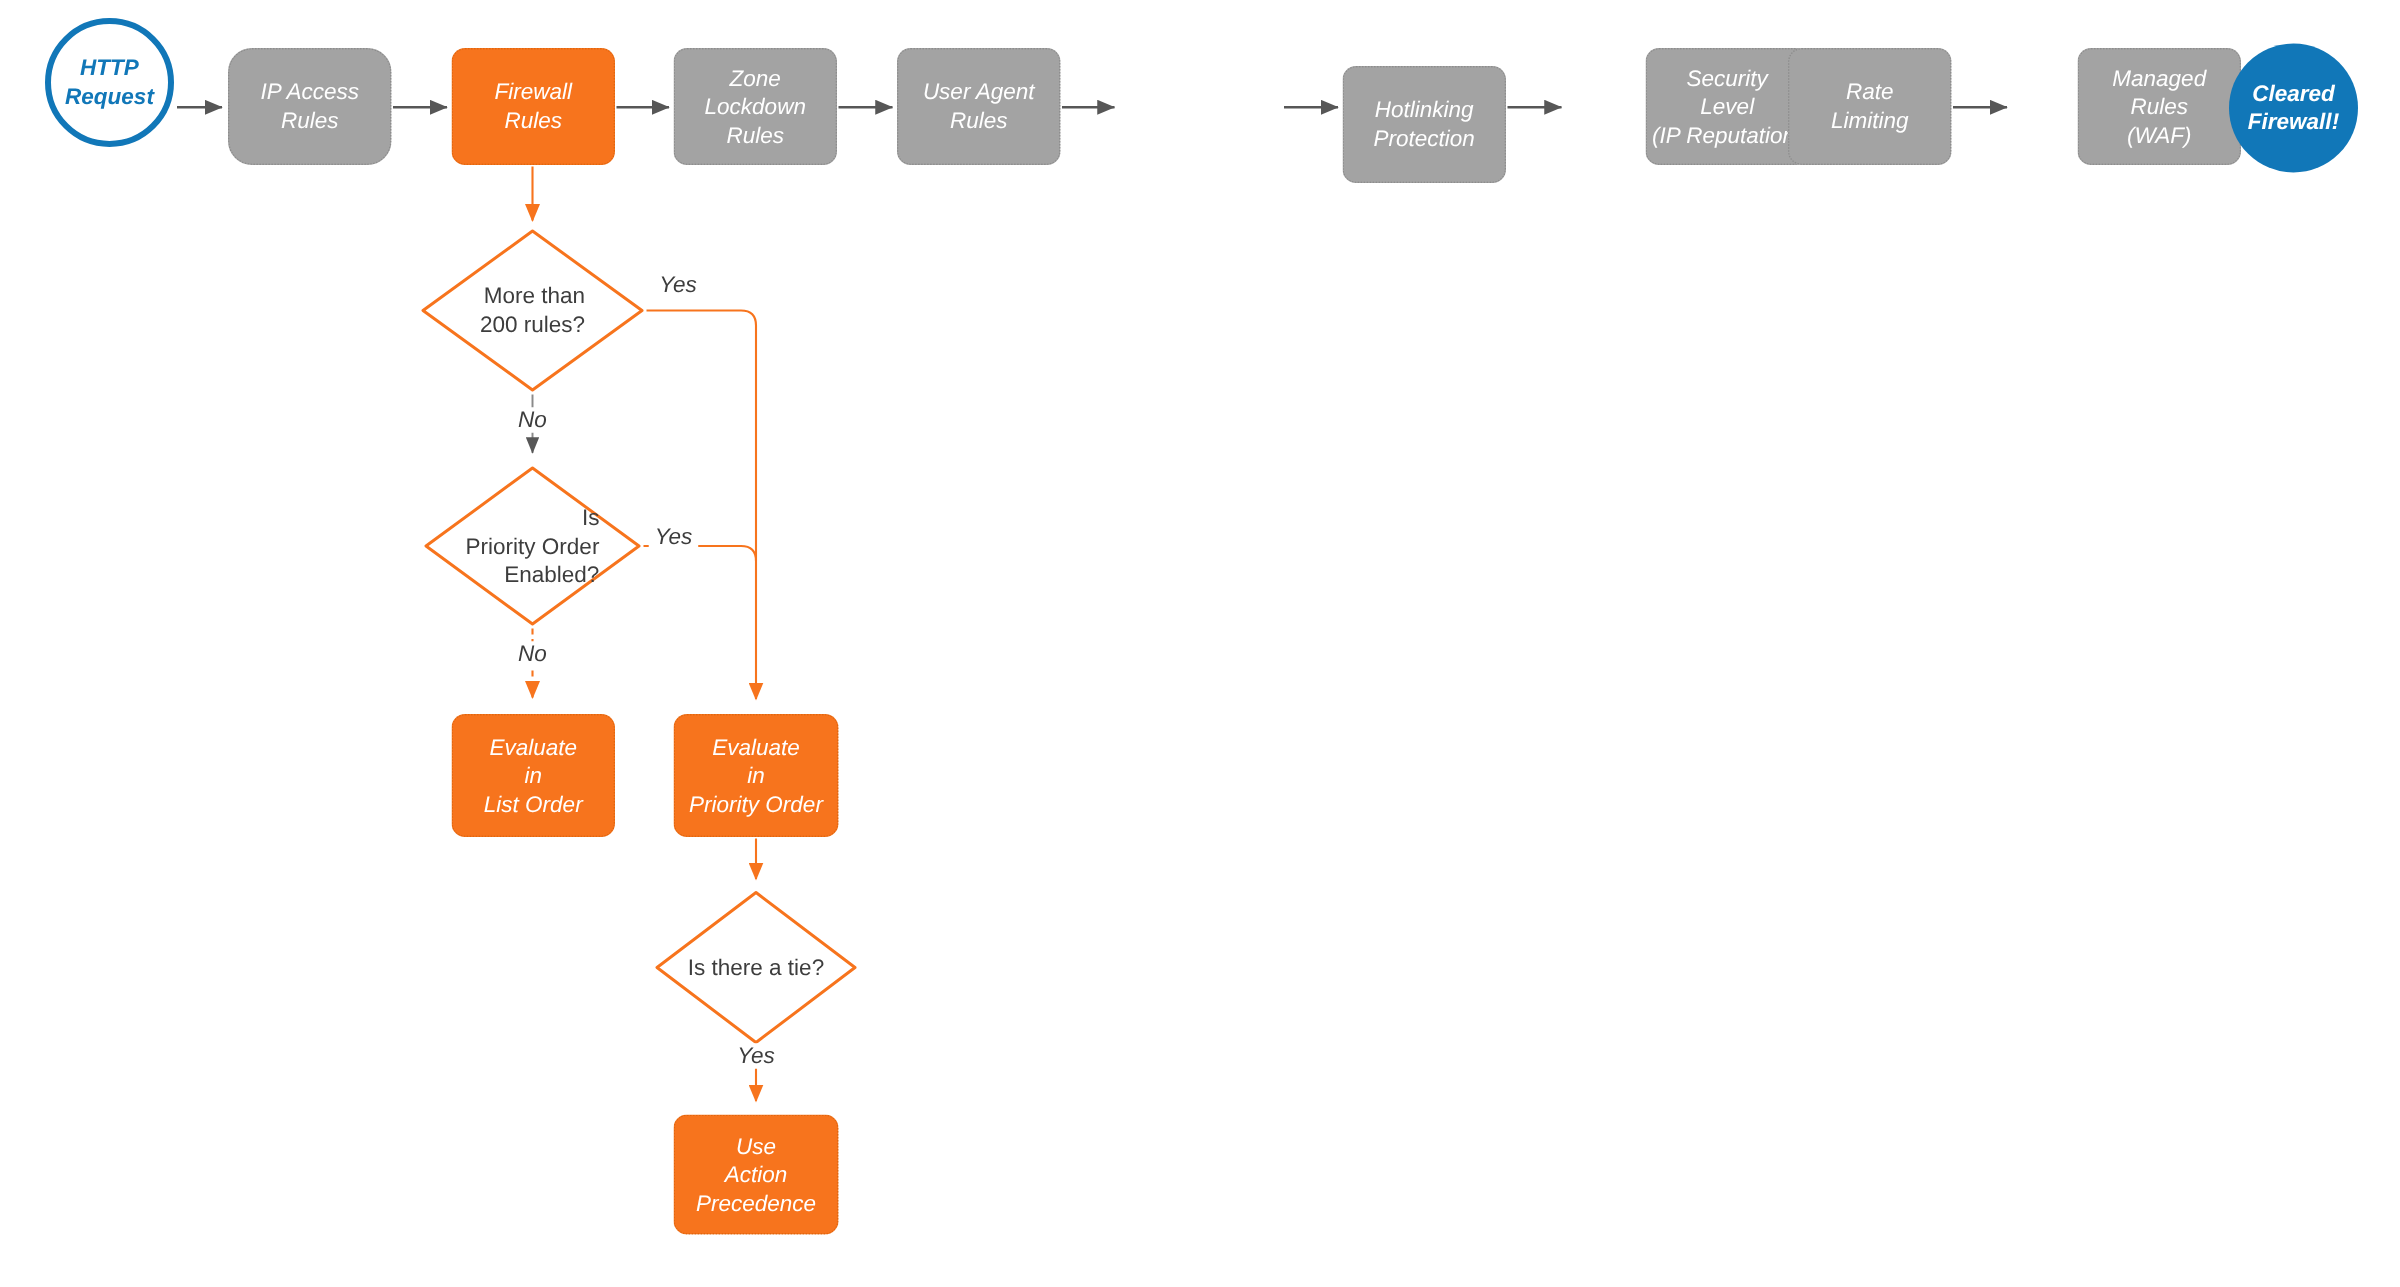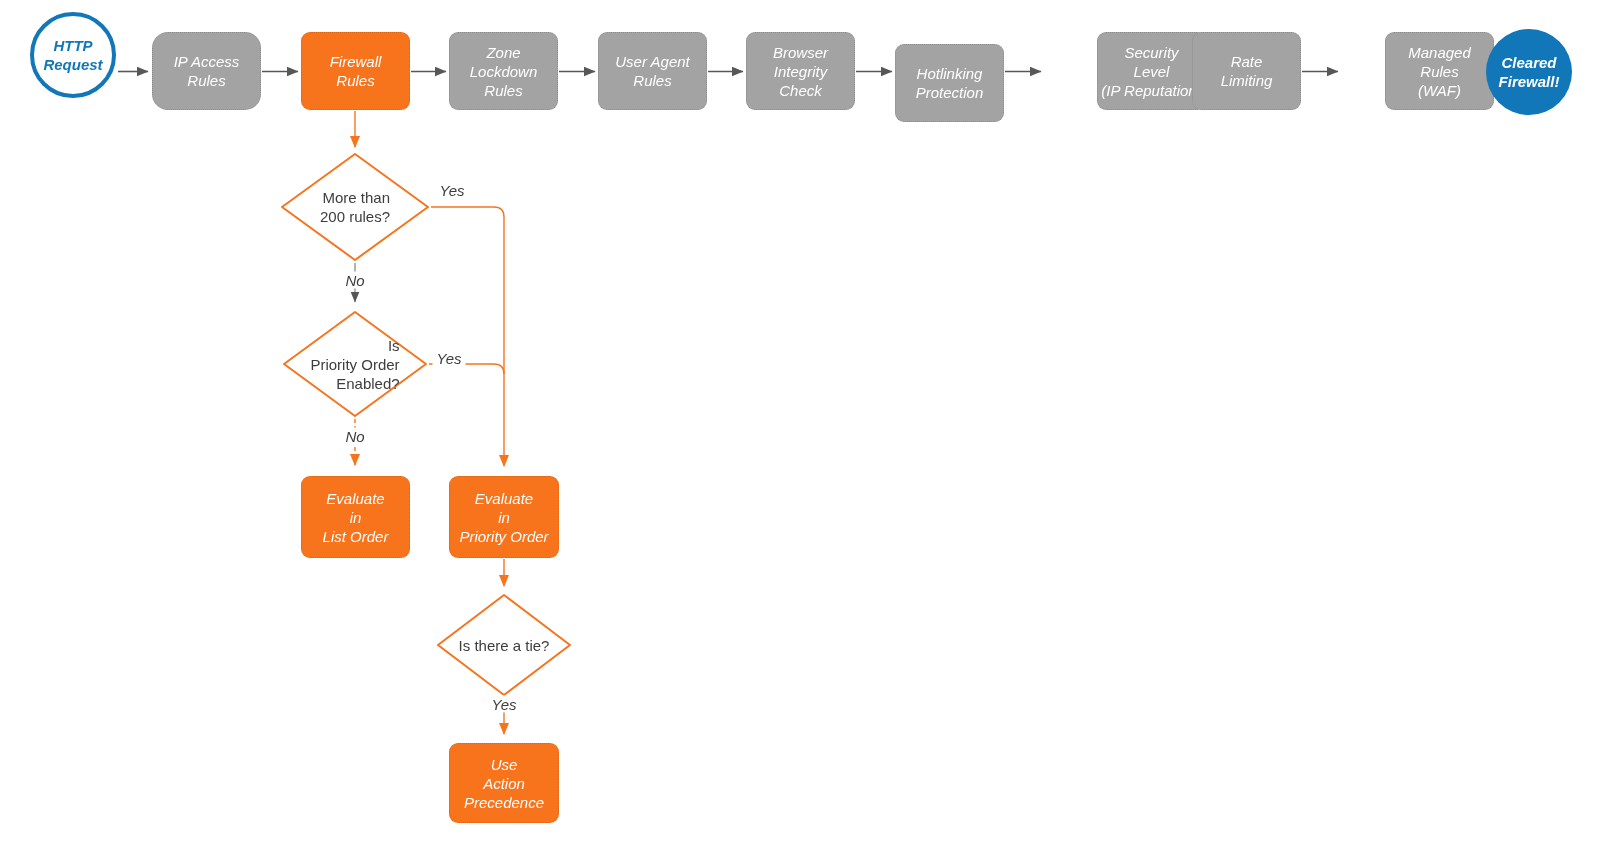--- a/index.html
+++ b/index.html
@@ -91,25 +91,20 @@
   </div>
   <div class="node box gray" style="left:449px;top:32px;text-align:center;">
     <div class="label">Zone
 Lockdown
 Rules</div>
   </div>
   <div class="node box gray" style="left:598px;top:32px;">
     <div class="label">User Agent
 Rules</div>
   </div>
-  <div class="node box gray" style="left:746px;top:32px;">
-    <div class="label">Browser
-Integrity
-Check</div>
-  </div>
   <div class="node box gray" style="left:895px;top:44px;">
     <div class="label">Hotlinking
 Protection</div>
   </div>
   <div class="node box gray" style="left:1097px;top:32px;">
     <div class="label">Security
 Level
 (IP Reputation)</div>
   </div>
   <div class="node box gray" style="left:1192px;top:32px;">

